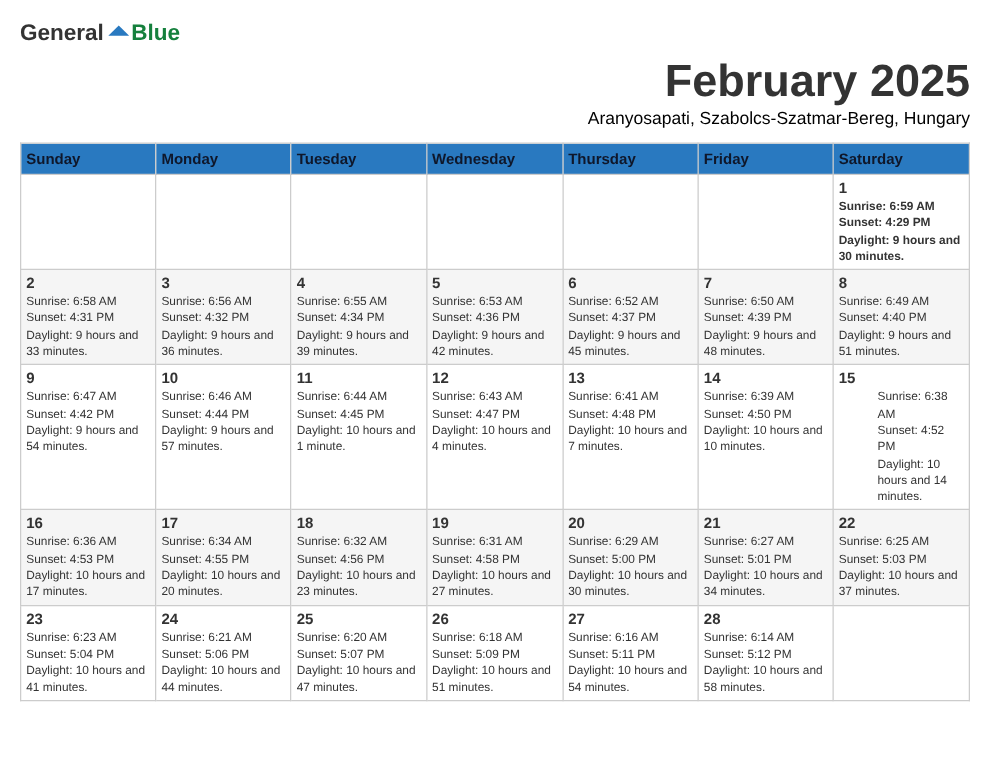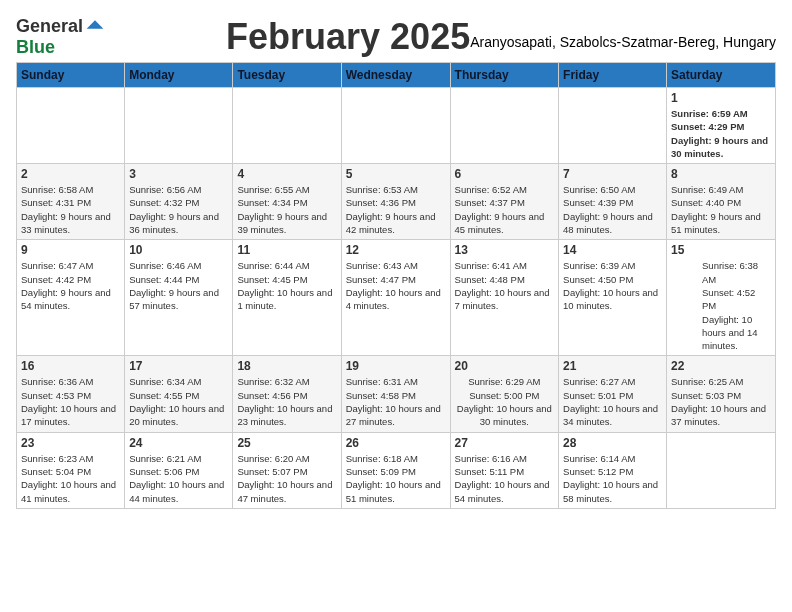--- a/index.html
+++ b/index.html
@@ -11,21 +11,21 @@
       padding: 16px;
     }
     .header-section {
       display: flex;
       justify-content: space-between;
       align-items: flex-start;
       margin-bottom: 4px;
     }
     .logo {
       display: flex;
-      flex-direction: column;
+      flex-direction: row;
       align-items: flex-start;
     }
     .logo-text {
       display: flex;
       align-items: flex-end;
     }
     .logo-general {
       font-size: 18px;
       font-weight: bold;
       color: #333;
@@ -88,21 +88,23 @@
     .day-info {
       font-size: 9.5px;
       line-height: 1.4;
       color: #333;
     }
     .empty-cell {
       background: #fff !important;
     }
     .right-title {
       display: flex;
+      flex-direction: column;
       align-items: flex-end;
+      margin-top: 28px;
     }
   </style>
 </head>
 <body>
 
 <div class="header-section">
   <div class="logo">
     <div class="logo-text">
       <span class="logo-general">General</span>
       <svg class="logo-icon" viewBox="0 0 24 24">
@@ -252,21 +254,21 @@
 Daylight: 10 hours and 23 minutes.</div>
         </td>
         <td>
           <span class="day-number">19</span>
           <div class="day-info" style="white-space: pre-line;">Sunrise: 6:31 AM
 Sunset: 4:58 PM
 Daylight: 10 hours and 27 minutes.</div>
         </td>
         <td>
           <span class="day-number">20</span>
-          <div class="day-info" style="white-space: pre-line; text-align: center;">Sunrise: 6:29 AM
+          <div class="day-info" style="white-space: pre-line;">Sunrise: 6:29 AM
 Sunset: 5:00 PM
 Daylight: 10 hours and 30 minutes.</div>
         </td>
         <td>
           <span class="day-number">21</span>
           <div class="day-info" style="white-space: pre-line;">Sunrise: 6:27 AM
 Sunset: 5:01 PM
 Daylight: 10 hours and 34 minutes.</div>
         </td>
         <td>

